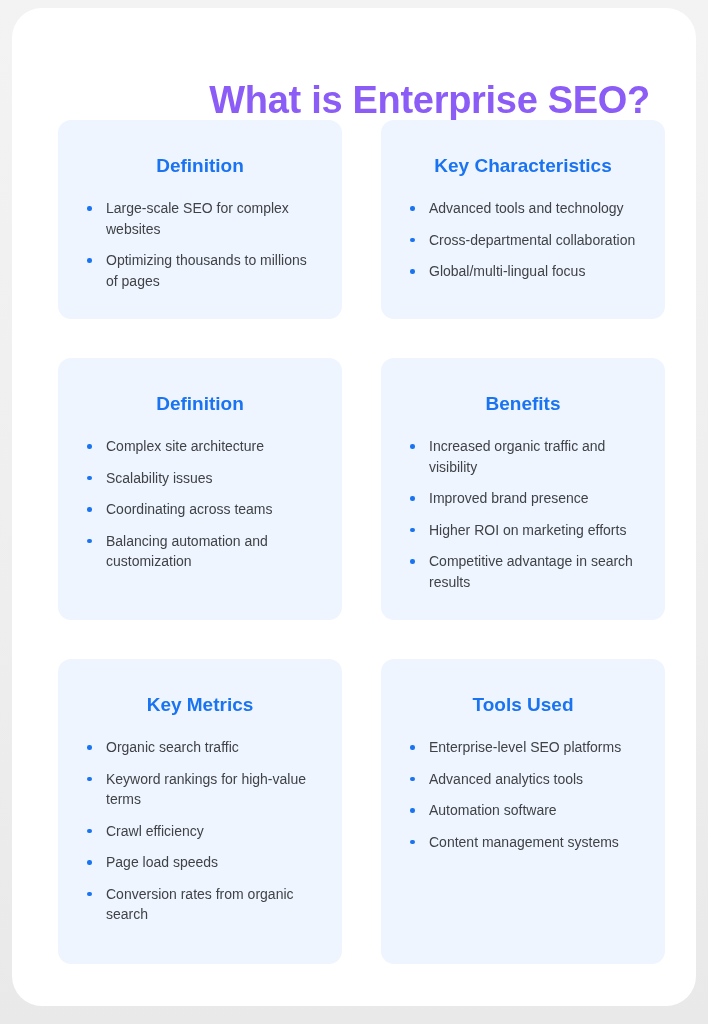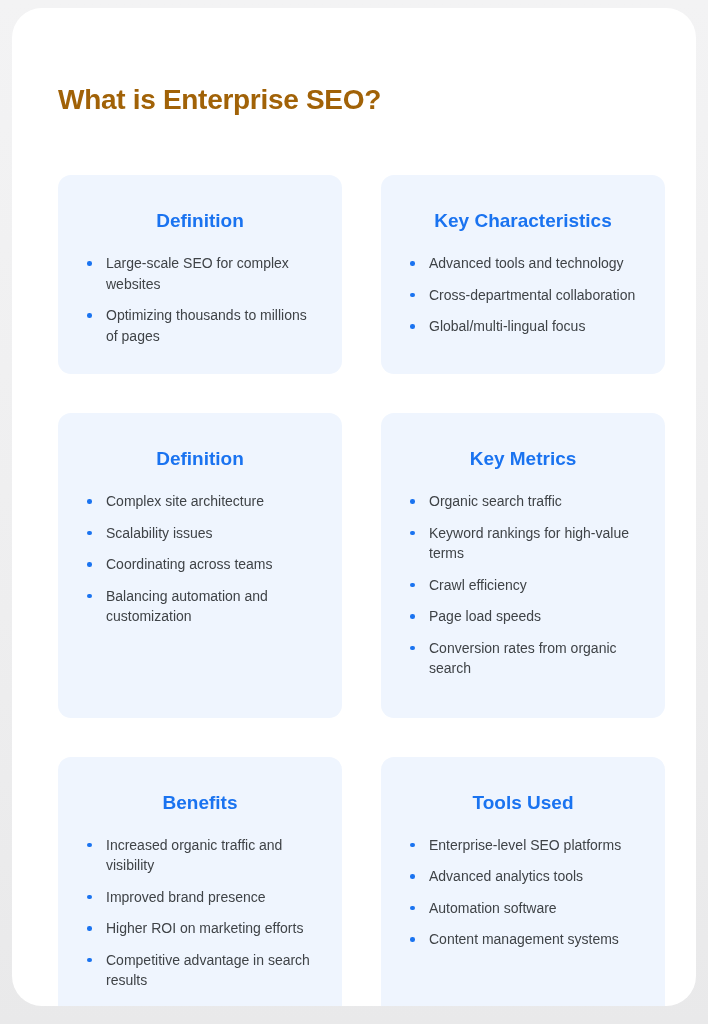--- a/index.html
+++ b/index.html
@@ -28,29 +28,28 @@
     height: 998px;
     background: #ffffff;
     border-radius: 30px;
     box-sizing: border-box;
     padding: 0 46px;
     overflow: hidden;
   }
   .page-title {
     margin: 0;
     padding-top: 72px;
-    text-align: left;
-    font-size: 28px;
+    text-align: right;
+    font-size: 38px;
     line-height: 40px;
     font-weight: bold;
-    color: #a16207;
+    color: #8b5cf6;
     letter-spacing: -0.3px;
   }
   .cards-grid {
-    margin-top: 55px;
     display: grid;
     grid-template-columns: 284px 284px;
     column-gap: 23px;
     row-gap: 20px;
     gap: 39px;
   }
   .info-card {
     background: #eff5fe;
     border-radius: 13px;
     padding: 34px 22px 28px 22px;
@@ -150,20 +149,42 @@
             <span class="bullet-dot"></span>
             <span>Coordinating across teams</span>
           </li>
           <li class="bullet-item">
             <span class="bullet-dot"></span>
             <span>Balancing automation and customization</span>
           </li>
         </ul>
       </section>
 
+      <section class="info-card">
+        <h2 class="card-heading">Benefits</h2>
+        <ul class="bullet-list">
+          <li class="bullet-item">
+            <span class="bullet-dot"></span>
+            <span>Increased organic traffic and visibility</span>
+          </li>
+          <li class="bullet-item">
+            <span class="bullet-dot"></span>
+            <span>Improved brand presence</span>
+          </li>
+          <li class="bullet-item">
+            <span class="bullet-dot"></span>
+            <span>Higher ROI on marketing efforts</span>
+          </li>
+          <li class="bullet-item">
+            <span class="bullet-dot"></span>
+            <span>Competitive advantage in search results</span>
+          </li>
+        </ul>
+      </section>
+
       <section class="info-card row-tight">
         <h2 class="card-heading">Key Metrics</h2>
         <ul class="bullet-list">
           <li class="bullet-item">
             <span class="bullet-dot"></span>
             <span>Organic search traffic</span>
           </li>
           <li class="bullet-item">
             <span class="bullet-dot"></span>
             <span>Keyword rankings for high-value terms</span>
@@ -172,42 +193,20 @@
             <span class="bullet-dot"></span>
             <span>Crawl efficiency</span>
           </li>
           <li class="bullet-item">
             <span class="bullet-dot"></span>
             <span>Page load speeds</span>
           </li>
           <li class="bullet-item">
             <span class="bullet-dot"></span>
             <span>Conversion rates from organic search</span>
-          </li>
-        </ul>
-      </section>
-
-      <section class="info-card">
-        <h2 class="card-heading">Benefits</h2>
-        <ul class="bullet-list">
-          <li class="bullet-item">
-            <span class="bullet-dot"></span>
-            <span>Increased organic traffic and visibility</span>
-          </li>
-          <li class="bullet-item">
-            <span class="bullet-dot"></span>
-            <span>Improved brand presence</span>
-          </li>
-          <li class="bullet-item">
-            <span class="bullet-dot"></span>
-            <span>Higher ROI on marketing efforts</span>
-          </li>
-          <li class="bullet-item">
-            <span class="bullet-dot"></span>
-            <span>Competitive advantage in search results</span>
           </li>
         </ul>
       </section>
 
       <section class="info-card row-tight">
         <h2 class="card-heading">Tools Used</h2>
         <ul class="bullet-list">
           <li class="bullet-item">
             <span class="bullet-dot"></span>
             <span>Enterprise-level SEO platforms</span>

